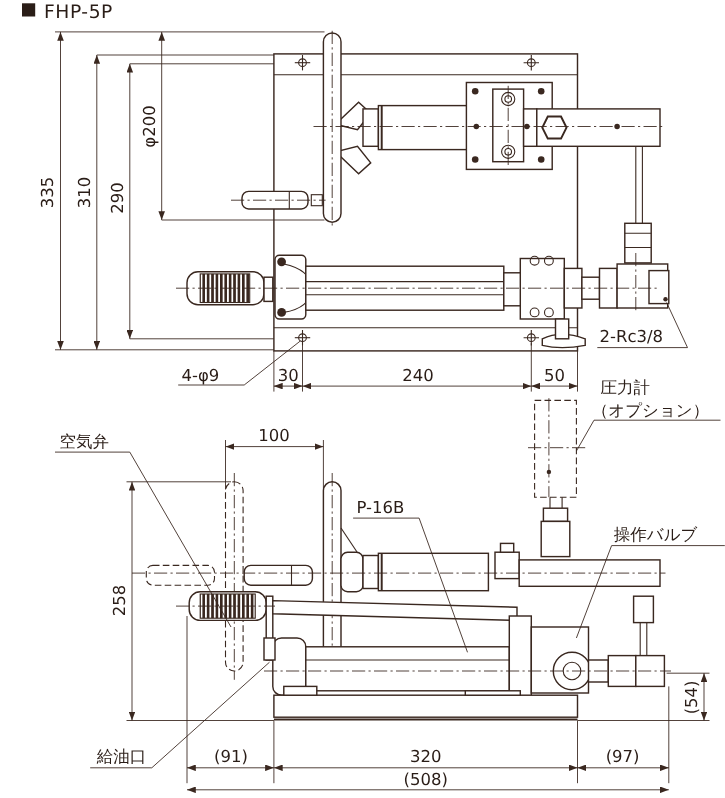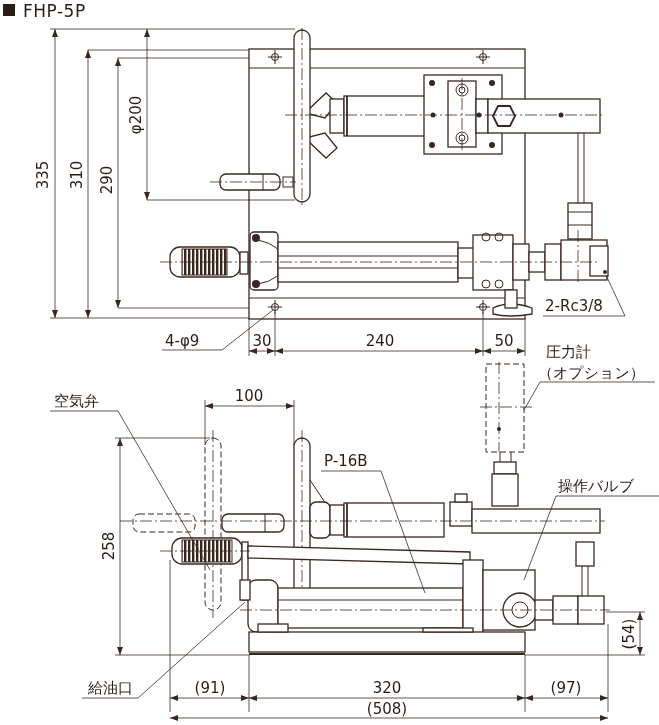--- a/index.html
+++ b/index.html
@@ -1,18 +1,18 @@
 <!DOCTYPE html>
 <html><head>
 <meta charset="utf-8">
 <style>
   html, body { margin: 0; padding: 0; background: #ffffff; }
   body { width: 659px; height: 725px; position: relative; overflow: hidden;
          font-family: "DejaVu Sans", sans-serif; color: #3a2a22; }
-  #title { position: absolute; left: 3px; top: 1px; font-size: 17px; letter-spacing: 0.5px; color: #2a1d17; text-align: right; }
+  #title { position: absolute; left: 20px; top: 1px; font-size: 17px; letter-spacing: 0.5px; color: #2a1d17; text-align: right; }
   #title .sq { display: inline-block; width: 12px; height: 12px; background: #2a1d17; margin-right: 8px; vertical-align: 1px; }
   svg { position: absolute; left: 0; top: 0; }
   .ln { stroke: #3a2820; stroke-width: 1; fill: none; }
   .th { stroke: #3a2820; stroke-width: 1.8; fill: #fff; }
   .md { stroke: #3a2820; stroke-width: 1.3; fill: #fff; }
   .cl { stroke: #3a2820; stroke-width: 0.8; fill: none; stroke-dasharray: 12 3 2 3; }
   .hid { stroke: #3a2820; stroke-width: 1; fill: none; stroke-dasharray: 6 3; }
   .dim { stroke: #3a2820; stroke-width: 0.8; fill: none; }
   .dk { fill: #3a2820; stroke: none; }
   .lbl { font-family: "DejaVu Sans", sans-serif; font-size: 15px; fill: #2a1d17; }

